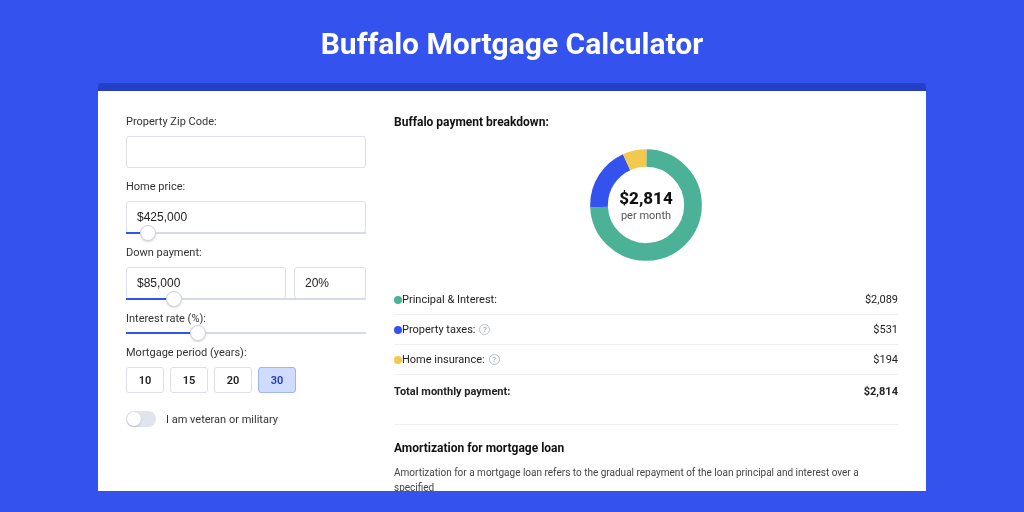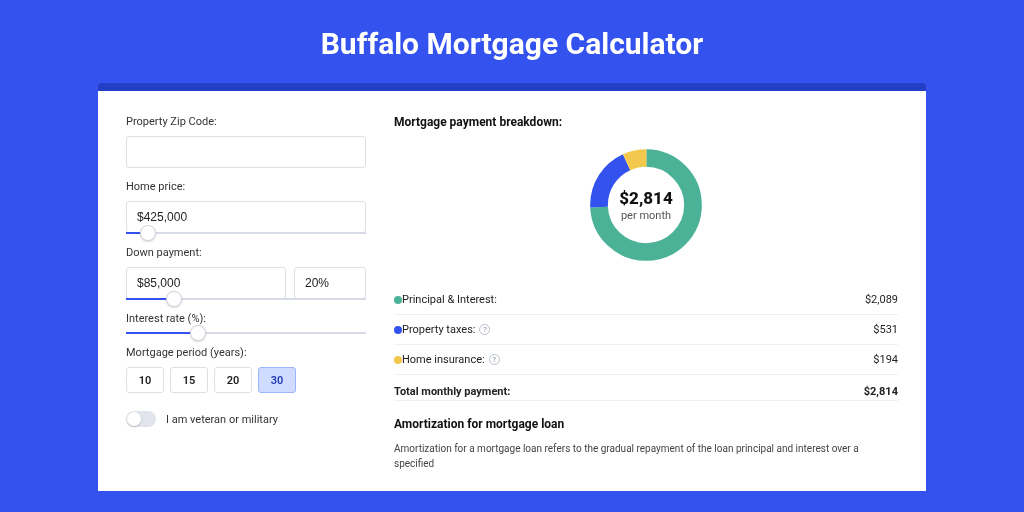--- a/index.html
+++ b/index.html
@@ -60,21 +60,21 @@
   }
   .legend-row:last-of-type { border-bottom: none; }
   .legend-left { display: flex; align-items: center; gap: 0; }
   .swatch { width: 8px; height: 8px; border-radius: 50%; }
   .help-icon {
     width: 11px; height: 11px; border-radius: 50%; border: 1px solid #b9bfcf;
     display: inline-flex; align-items: center; justify-content: center;
     font-size: 8px; color: #8a90a2; margin-left: 4px;
   }
   .legend-value { font-weight: 400; }
-  .total-row { font-weight: 700; padding-top: 10px; padding-bottom: 2px; border-top: 1px solid #eef0f4; border-bottom: 1px solid #eef0f4; justify-content: space-between;}
+  .total-row { font-weight: 700; padding-top: 10px; padding-bottom: 26px; border-top: 1px solid #eef0f4; border-bottom: 1px solid #eef0f4; justify-content: space-between;}
   .total-row .legend-value { font-weight: 700; }
 
   .amort-title { font-size: 12px; font-weight: 700; color: #111; margin-top: 16px; margin-bottom: 10px; }
   .amort-body { font-size: 10px; color: #444; line-height: 1.5; }
 </style>
 </head>
 <body>
 
 <h1 class="page-title">Buffalo Mortgage Calculator</h1>
 
@@ -131,21 +131,21 @@
       <div class="toggle">
         <div class="toggle-knob"></div>
       </div>
       <span class="toggle-label">I am veteran or military</span>
     </div>
 
   </div>
 
   <div class="col-right">
 
-    <div class="breakdown-title">Mortgage payment breakdown:</div>
+    <div class="breakdown-title">Buffalo payment breakdown:</div>
 
     <div class="donut-wrap">
       <div class="donut">
         <svg viewBox="0 0 42 42">
           <circle cx="21" cy="21" r="15.915" fill="none" stroke="#4bb297" stroke-width="6" stroke-dasharray="74.2 25.8" stroke-dashoffset="25"></circle>
           <circle cx="21" cy="21" r="15.915" fill="none" stroke="#3352ee" stroke-width="6" stroke-dasharray="18.9 81.1" stroke-dashoffset="50.8"></circle>
           <circle cx="21" cy="21" r="15.915" fill="none" stroke="#f2c94c" stroke-width="6" stroke-dasharray="6.9 93.1" stroke-dashoffset="31.9"></circle>
         </svg>
         <div class="donut-center">
           <div class="donut-amount">$2,814</div>

